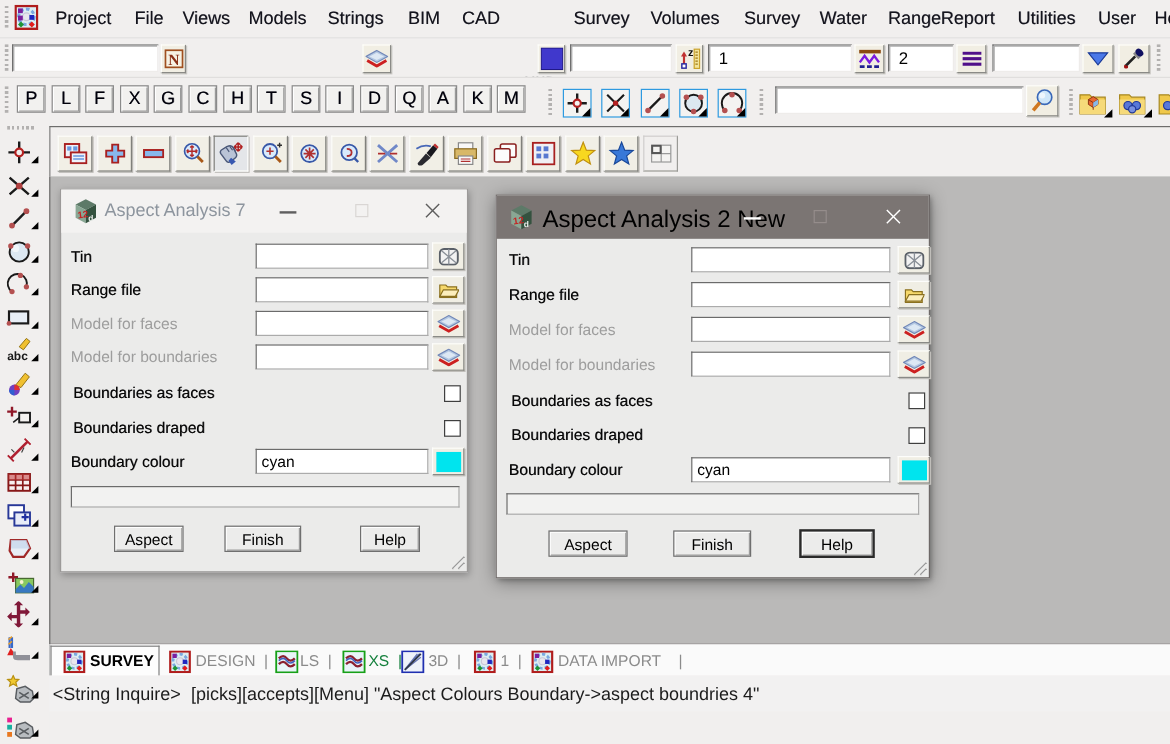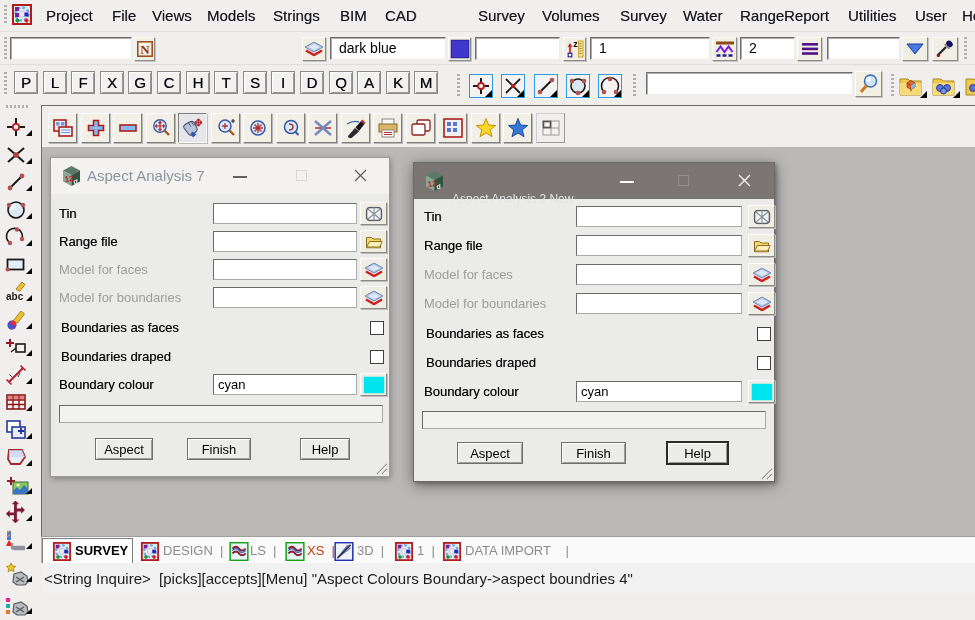--- a/index.html
+++ b/index.html
@@ -97,21 +97,20 @@
           <text x="8" y="13" font-size="13" font-weight="bold" font-family="Liberation Serif, serif" fill="#8a3118" text-anchor="middle">N</text>
         </svg>
   </div>
   <div class="tbtn" style="left:302px; width:24px;">
     <svg width="19" height="15" viewBox="0 0 19 15">
       <path d="M9.5 0.5 L18.5 5.5 9.5 10.5 0.5 5.5 z" fill="#b4c8e2" stroke="#7288b8" stroke-width="1"></path>
       <path d="M9.5 2.5 L15.5 5.5 9.5 8.5 3.5 5.5 z" fill="#dde8f4"></path>
       <path d="M1.5 9 L9.5 13.5 17.5 9" fill="none" stroke="#cc2020" stroke-width="2.4"></path>
     </svg>
   </div>
-  <div class="tin" style="left:330px; width:116px;">dark blue</div>
   <div class="tbtn" style="left:448px; width:23px;">
     <svg width="19" height="19" viewBox="0 0 19 19">
           <rect x="0.5" y="0.5" width="18" height="18" fill="#4038cc" stroke="#201888"></rect>
         </svg>
   </div>
   <div class="tin" style="left:475px; width:85px;"></div>
   <div class="tbtn" style="left:563px; width:23px;">
     <svg width="18" height="18" viewBox="0 0 18 18">
       <rect x="12.5" y="1" width="4.5" height="16" fill="#f2e49a" stroke="#caa32c" stroke-width="1"></rect>
       <path d="M13.5 3.5 h2 M13.5 6 h2 M13.5 8.5 h2 M13.5 11 h2 M13.5 13.5 h2" stroke="#a07818" stroke-width="1"></path>
@@ -543,21 +542,21 @@
 
 <div class="dlg" id="dlg2" style="left:413px; top:162px; width:362px; height:320px; border:1px solid #6e6968; box-shadow:0 3px 14px rgba(0,0,0,0.42), 2px 2px 4px rgba(0,0,0,0.25);">
   <div class="dlg-title" style="background:#7b7573;">
     <svg class="abs" style="left:11px; top:7px;" width="19" height="22" viewBox="0 0 19 22">
       <path d="M9.5 1 L18 5.5 L9.5 10 L1 5.5 z" fill="#5d7a68"></path>
       <path d="M1 5.5 L9.5 10 V21 L1 16.5 z" fill="#89a794"></path>
       <path d="M18 5.5 L9.5 10 V21 L18 16.5 z" fill="#34523f"></path>
       <text x="3" y="17" font-size="8" font-weight="bold" fill="#c42424" transform="rotate(-8 3 17)" font-family="Liberation Sans, sans-serif">12</text>
       <text x="11.5" y="19" font-size="7" font-weight="bold" fill="#e8ece9" font-family="Liberation Sans, sans-serif">d</text>
     </svg>
-    <div class="abs" style="left:38px; top:9px; font-size:12px; color:#e5e5e5;margin-top:20px;">Aspect Analysis 2 New</div>
+    <div class="abs" style="left:38px; top:9px; font-size:20px; color:#000000;">Aspect Analysis 2 New</div>
     <div class="abs" style="left:206px; top:18px; width:14px; height:1.5px; background:#ffffff;"></div>
     <div class="abs" style="left:264px; top:12px; width:11px; height:11px; border:1px solid #958d8b;"></div>
     <svg class="abs" style="left:324px; top:11px;" width="13" height="13" viewBox="0 0 13 13">
           <path d="M1 1 L12 12 M12 1 L1 12" stroke="#ffffff" stroke-width="1.2"></path>
         </svg>
   </div>
   <div class="dlg-label" style="left:10px; top:46px;">Tin</div>
   <div class="dlg-input" style="left:162px; top:43px; width:166px;"></div>
   <div class="dlg-ibtn" style="left:334px; top:42px;">
     <svg width="17" height="15" viewBox="0 0 17 15">
@@ -640,21 +639,21 @@
     <rect x="0.7" y="0.7" width="18.6" height="18.6" fill="#e8f4f8" stroke="#18a018" stroke-width="1.6"></rect>
     <path d="M3 7 q4 -4 7 0 q3 4 7 0 M3 12 q4 -4 7 0 q3 4 7 0" stroke="#8a2030" stroke-width="2" fill="none"></path>
     <path d="M3 9 q4 -4 7 0 q3 4 7 0" stroke="#4060c0" stroke-width="1.4" fill="none"></path>
   </svg>
   <div class="vtab" style="left:208px; top:6px; color:#8b8b8b;">LS&nbsp; |</div>
   <svg class="abs" style="left:243px; top:5px;" width="20" height="19" viewBox="0 0 20 20">
     <rect x="0.7" y="0.7" width="18.6" height="18.6" fill="#e8f4f8" stroke="#18a018" stroke-width="1.6"></rect>
     <path d="M3 7 q4 -4 7 0 q3 4 7 0 M3 12 q4 -4 7 0 q3 4 7 0" stroke="#8a2030" stroke-width="2" fill="none"></path>
     <path d="M3 9 q4 -4 7 0 q3 4 7 0" stroke="#4060c0" stroke-width="1.4" fill="none"></path>
   </svg>
-  <div class="vtab" style="left:265px; top:6px; color:#c2410c;">XS&nbsp; |</div>
+  <div class="vtab" style="left:265px; top:6px; color:#15803d;">XS&nbsp; |</div>
   <svg class="abs" style="left:292px; top:5px;" width="20" height="19" viewBox="0 0 20 20">
     <rect x="0.7" y="0.7" width="18.6" height="18.6" fill="#eef2fa" stroke="#2030b0" stroke-width="1.6"></rect>
     <path d="M3 17 L16 3 M3 17 L17 6 M3 17 L14 3" stroke="#6878b8" stroke-width="1.2"></path>
     <path d="M3 17 L17 3" stroke="#303848" stroke-width="1.6"></path>
   </svg>
   <div class="vtab" style="left:315px; top:6px; color:#8b8b8b;">3D&nbsp; |</div>
   <svg class="abs" style="left:352px; top:5px;" width="20" height="19" viewBox="0 0 20 21">
     <rect x="0" y="0" width="20" height="21" fill="#b01c1c"></rect>
         <rect x="2" y="2" width="16" height="17" fill="#dceef2"></rect>
     <circle cx="10" cy="10" r="6.5" fill="none" stroke="#7aa8e0" stroke-width="2.5" stroke-dasharray="3 2"></circle>

